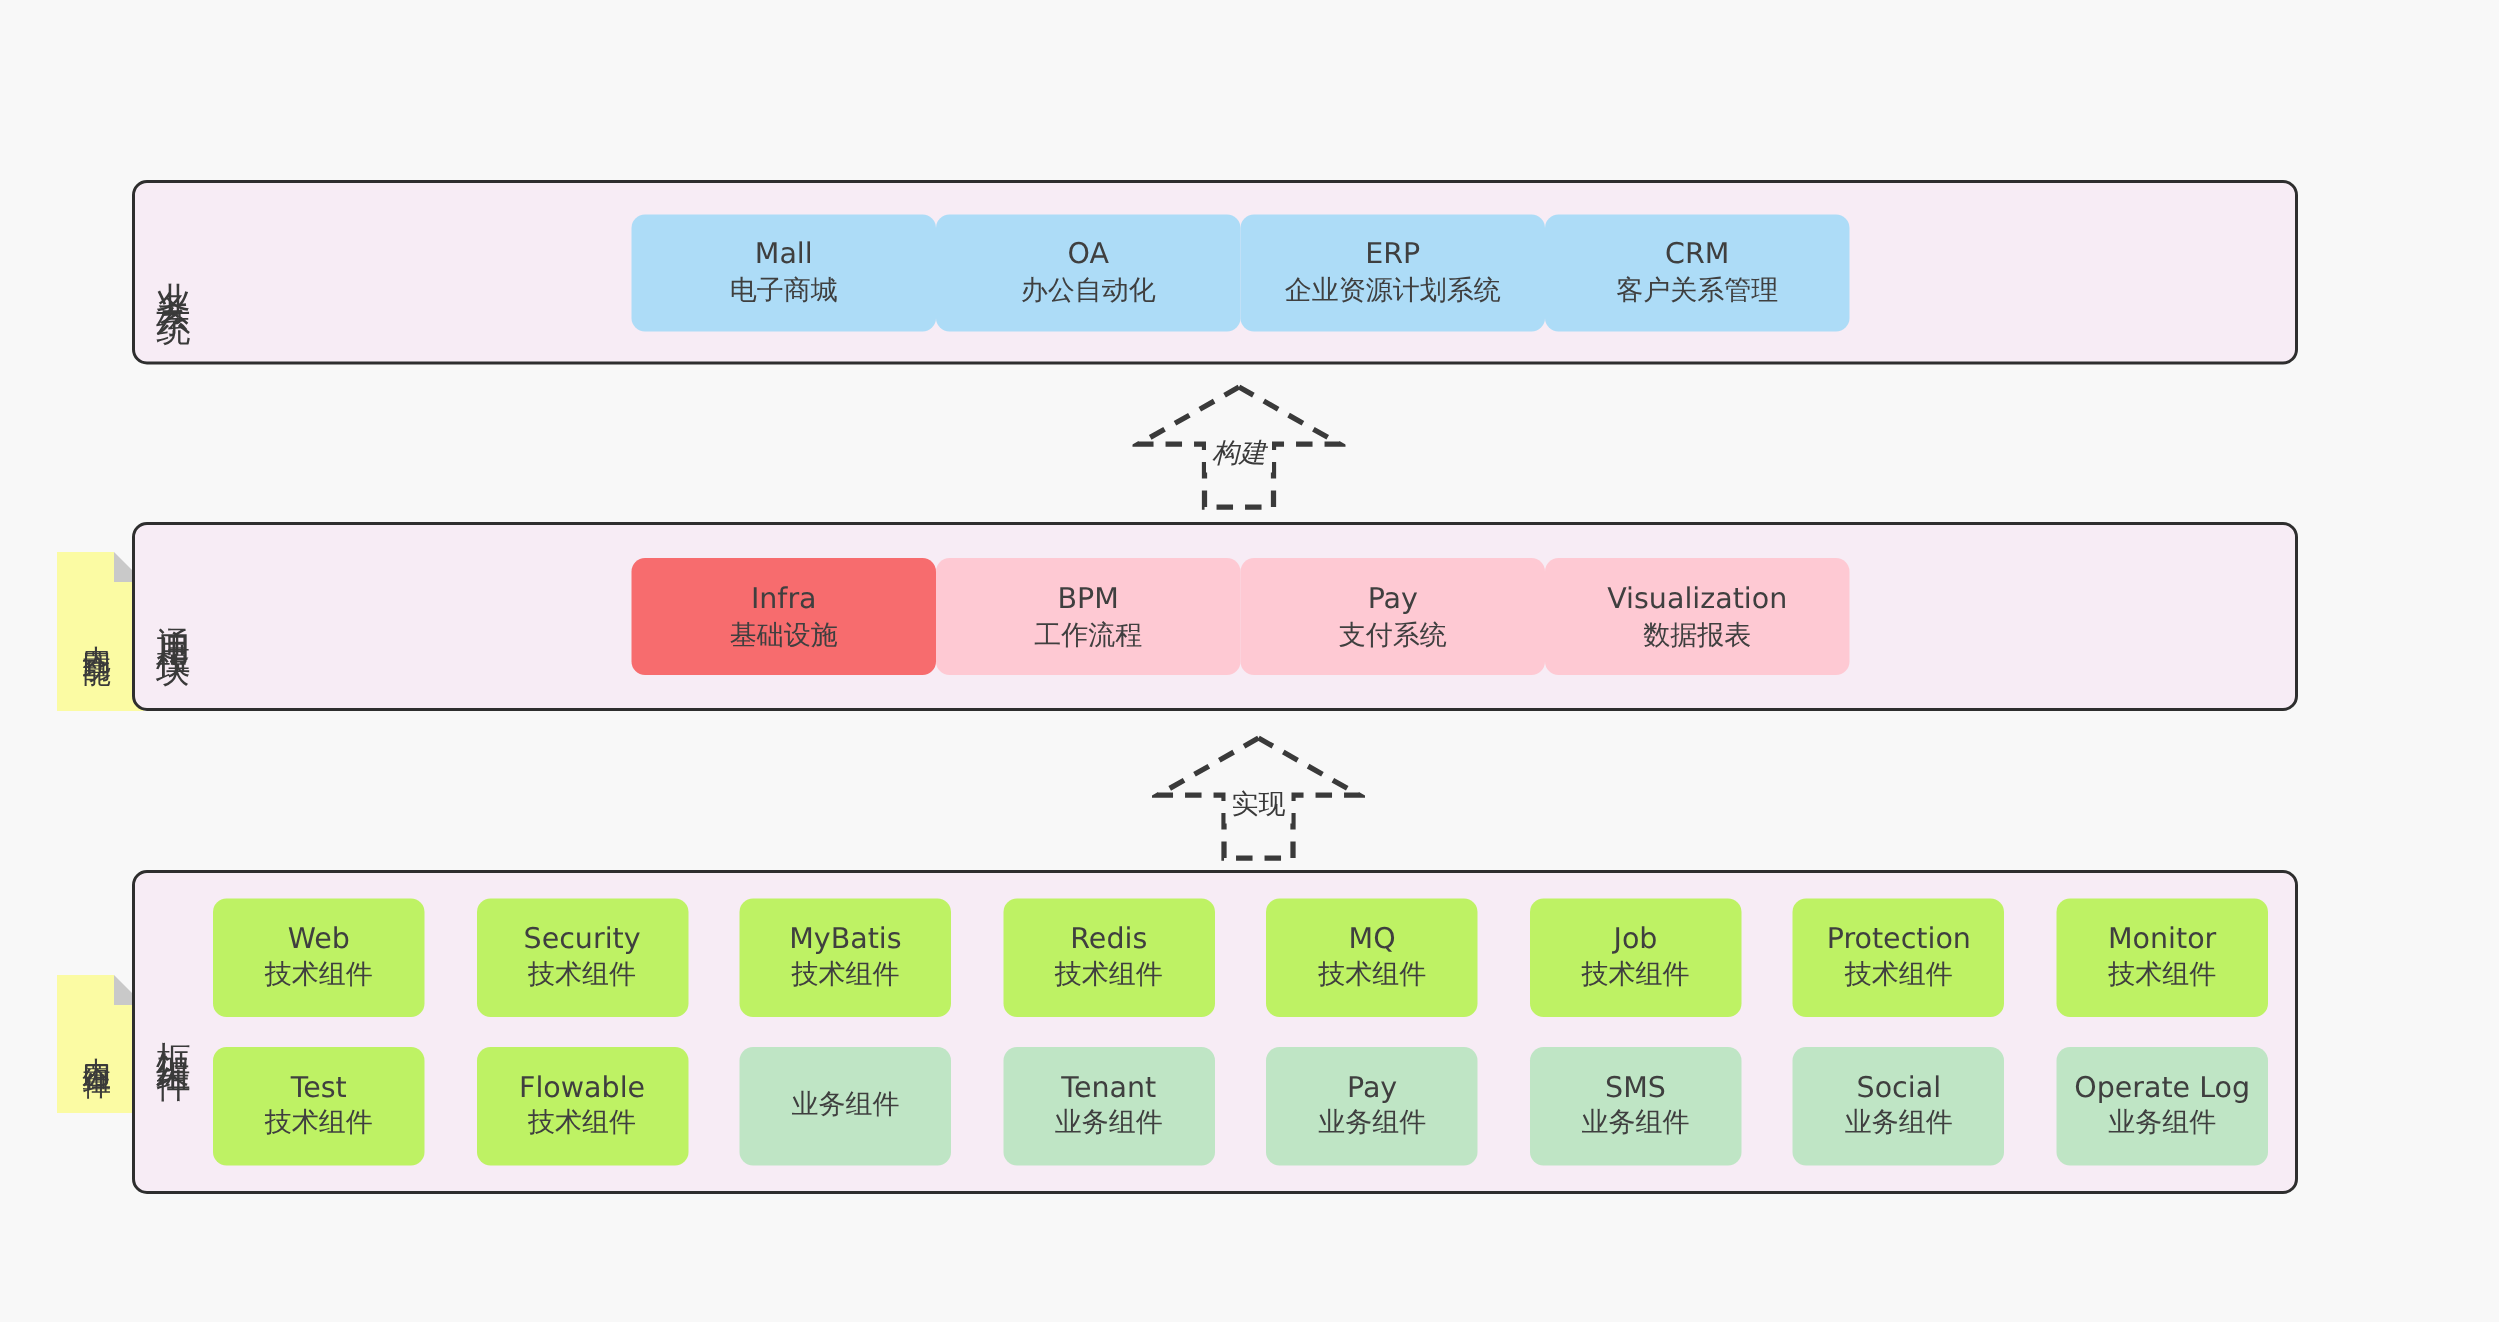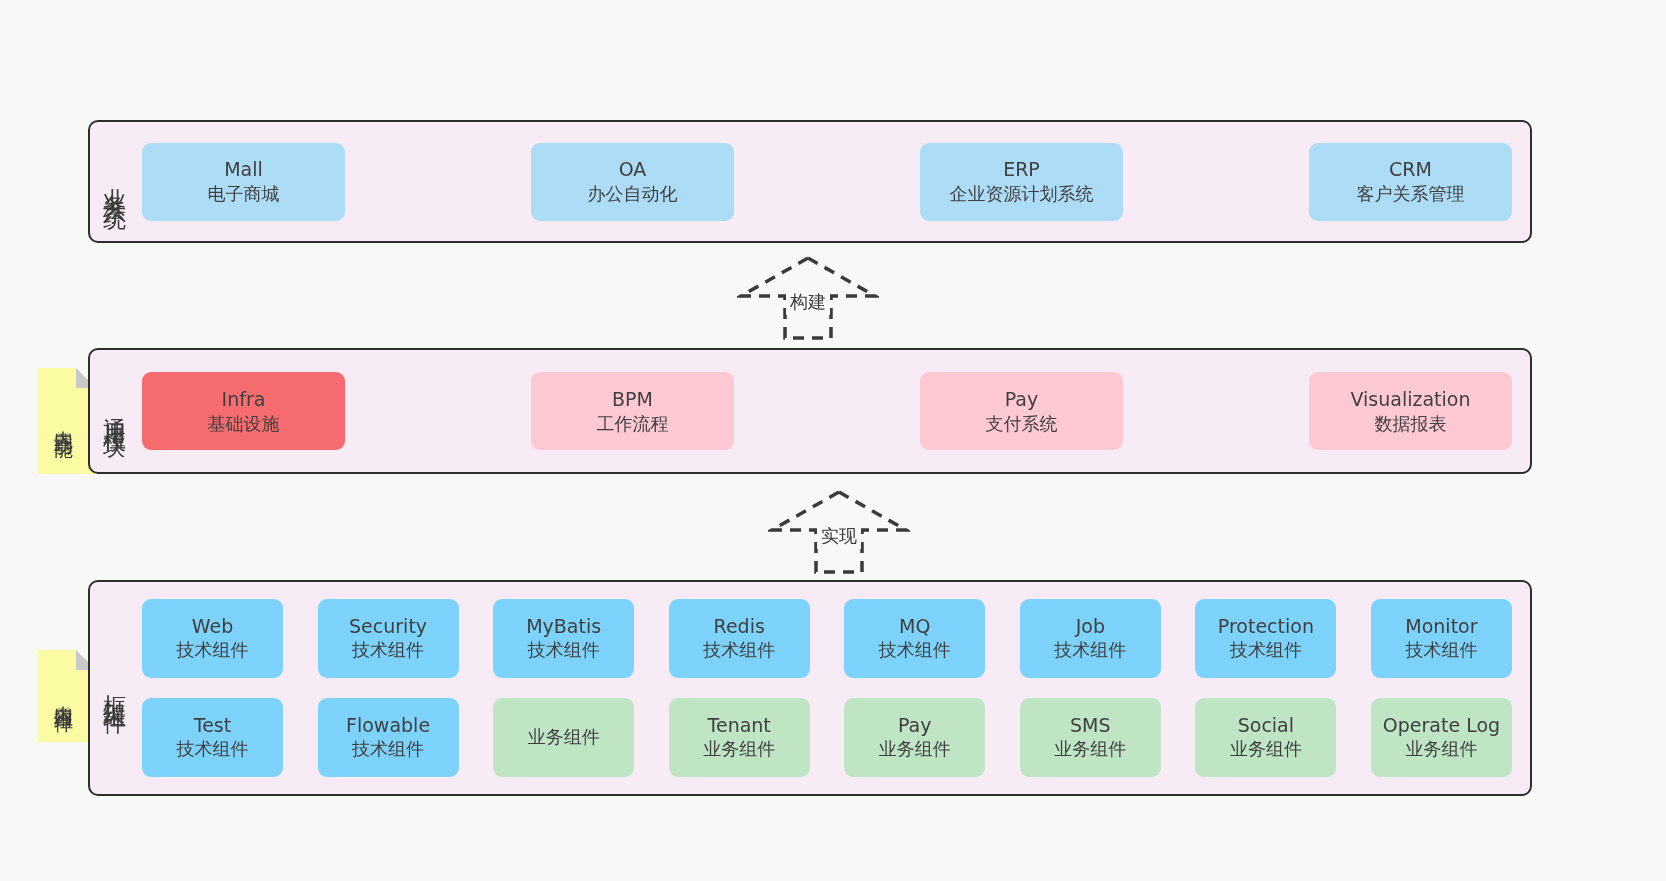--- a/index.html
+++ b/index.html
@@ -16,21 +16,21 @@
   #band-modules    { top: 348px; height: 126px; }
   #band-components { top: 580px; height: 216px; }
 
   .band-label {
     writing-mode: vertical-rl; text-orientation: upright;
     font-size: 23px; letter-spacing: 6px; line-height: 1;
     color: #3a3a3a; margin-left: 13px; flex: 0 0 auto;
   }
 
   .band-content {
-    flex: 1; display: flex; justify-content: space-between; align-items: center;
+    flex: 1; display: flex; justify-content: center; align-items: center;
     padding: 0 18px 0 16px;
   }
   .band-content-col {
     flex: 1; display: flex; flex-direction: column; gap: 20px;
     padding: 0 18px 0 16px;
   }
   .box-row { display: flex; justify-content: space-between; align-items: center; }
 
   
   .box {
@@ -39,21 +39,21 @@
     color: #3f3f3f; box-sizing: border-box; padding: 2px 4px;
   }
   .box .title    { font-size: 19px; line-height: 1.3; }
   .box .subtitle { font-size: 18px; line-height: 1.3; }
   .box-wide   { width: 203px; height: 78px; }
   .box-narrow { width: 141px; height: 79px; }
   .box-narrow .title, .box-narrow .subtitle { line-height: 1.25; }
   .blue        { background: #addcf7; }
   .red         { background: #f76c6e; }
   .pink        { background: #fec9d3; }
-  .green       { background: #7dd3fc; }
+  .green       { background: #bef264; }
   .green-light { background: #bfe5c5; }
 
   
   .note {
     position: absolute; width: 58px; background: #fbfba3; z-index: 1;
     display: flex; align-items: center; justify-content: center;
   }
   #note-modules    { left: 38px; top: 368px; height: 106px; }
   #note-components { left: 38px; top: 650px; height: 92px; }
   .note .fold {
@@ -62,21 +62,21 @@
     border-color: #f8f8f8 #f8f8f8 #c9c9c9 #c9c9c9;
   }
   .note-text {
     writing-mode: vertical-rl; text-orientation: upright;
     font-size: 19px; letter-spacing: 3px; line-height: 1; color: #3a3a3a;
     margin-right: 6px;
   }
 
   
   .arrow { position: absolute; width: 142px; height: 88px; z-index: 3; }
-  #arrow-build     { left: 737px; top: 254px; }
+  #arrow-build     { left: 755px; top: 254px; font-style: italic; }
   #arrow-implement { left: 768px; top: 488px; }
   .arrow svg { width: 100%; height: 100%; display: block; }
   .arrow polygon {
     fill: none; stroke: #3a3a3a; stroke-width: 3.5;
     stroke-dasharray: 11 8;
   }
   .arrow-label {
     position: absolute; left: 50%; top: 48px; transform: translate(-50%, -50%);
     background: #f8f8f8; padding: 1px 4px; font-size: 18px; color: #3a3a3a;
     white-space: nowrap;

